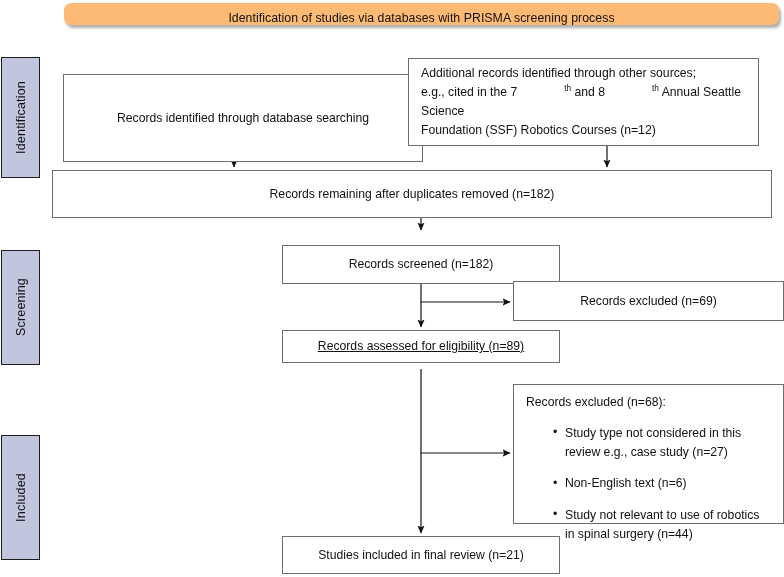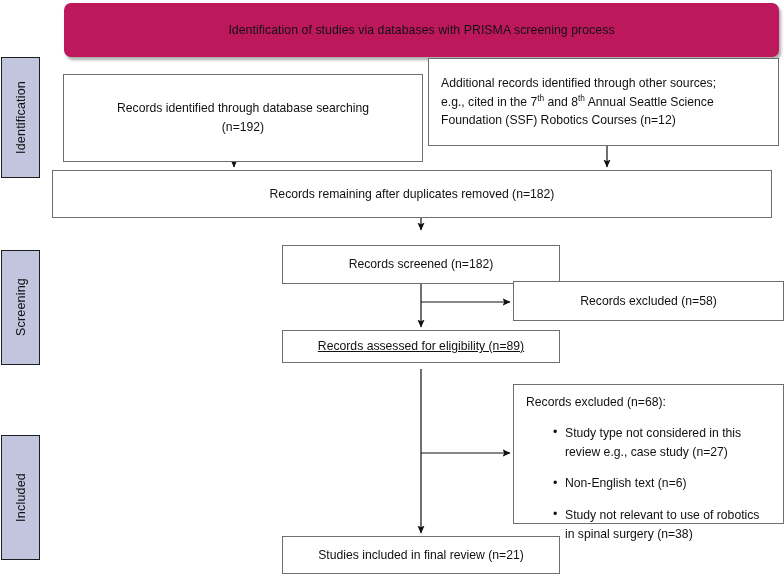--- a/index.html
+++ b/index.html
@@ -21,26 +21,26 @@
     width: 784px;
     height: 577px;
   }
 
   
   .banner {
     position: absolute;
     left: 64px;
     top: 3px;
     width: 715px;
-    height: 54px;
-    background: #be185d;
+    height: 22px;
+    background: #fdba74;
     border-radius: 7px;
     box-shadow: 2px 3px 3px rgba(0,0,0,0.32);
     display: flex;
-    align-items: center;
+    align-items: flex-end;
     justify-content: center;
     box-sizing: border-box;
   }
   .banner-text {
     font-size: 12.3px;
     color: #111111;
     letter-spacing: 0.05px;
     white-space: nowrap;
   }
 
@@ -84,32 +84,32 @@
     padding: 2px 8px;
   }
   .node.left-align {
     text-align: left;
     justify-content: flex-start;
     align-items: flex-start;
     padding: 8px 10px 6px 12px;
   }
 
   #node-db-search      { left: 63px;  top: 58px;  width: 360px; height: 88px; margin-top: 16px; }
-  #node-other-sources  { left: 428px; top: 58px;  width: 351px; height: 88px;
+  #node-other-sources  { left: 408px; top: 58px;  width: 351px; height: 88px;
                          text-align: left; justify-content: flex-start;
                          align-items: center; padding: 4px 4px 4px 12px; }
   #node-dedup          { left: 52px;  top: 170px; width: 720px; height: 48px; }
   #node-screened       { left: 282px; top: 245px; width: 278px; height: 39px; }
   #node-excl-93        { left: 513px; top: 281px; width: 271px; height: 40px; }
   #node-eligibility    { left: 282px; top: 330px; width: 278px; height: 33px; text-decoration: underline; }
   #node-excl-68        { left: 513px; top: 384px; width: 271px; height: 140px; }
   #node-final          { left: 282px; top: 536px; width: 278px; height: 38px; }
 
   .node-line { display: block; }
-  sup { font-size: 0.68em; vertical-align: super; line-height: 0; }
+  sup { font-size: 0.68em; vertical-align: super; line-height: 0; margin-left: 47px; }
 
   .excl-title {
     font-size: 12.2px;
     margin: 0 0 2px 0;
   }
   .excl-list {
     margin: 0;
     padding: 0 0 0 15px;
     list-style: none;
   }
@@ -174,55 +174,54 @@
     <line x1="421" y1="302" x2="510" y2="302" stroke="#111111" stroke-width="1.2" marker-end="url(#arrow)"></line>
 
     <line x1="421" y1="369" x2="421" y2="533" stroke="#111111" stroke-width="1.2" marker-end="url(#arrow)"></line>
 
     <line x1="421" y1="453" x2="510" y2="453" stroke="#111111" stroke-width="1.2" marker-end="url(#arrow)"></line>
   </svg>
 
   <div class="node" id="node-db-search">
     <div>
       <span class="node-line">Records identified through database searching</span>
-      <span class="node-line">(n=192)</span>
     </div>
   </div>
 
   <div class="node" id="node-other-sources">
     <div>
       <span class="node-line">Additional records identified through other sources;</span>
       <span class="node-line"><span>e.g., cited in the 7</span><sup>th</sup><span> and 8</span><sup>th</sup><span> Annual Seattle Science</span></span>
       <span class="node-line">Foundation (SSF) Robotics Courses (n=12)</span>
     </div>
   </div>
 
   <div class="node" id="node-dedup">
     <span>Records remaining after duplicates removed (n=182)</span>
   </div>
 
   <div class="node" id="node-screened">
     <span>Records screened (n=182)</span>
   </div>
 
   <div class="node" id="node-excl-93">
-    <span>Records excluded (n=58)</span>
+    <span>Records excluded (n=69)</span>
   </div>
 
   <div class="node" id="node-eligibility">
     <span>Records assessed for eligibility (n=89)</span>
   </div>
 
   <div class="node left-align" id="node-excl-68">
     <div>
       <p class="excl-title">Records excluded (n=68):</p>
       <ul class="excl-list">
         <li>Study type not considered in this review e.g., case study (n=27)</li>
         <li>Non-English text (n=6)</li>
-        <li>Study not relevant to use of robotics in spinal surgery (n=38)</li>
+        <li>Study not relevant to use of robotics in spinal surgery (n=44)</li>
       </ul>
     </div>
   </div>
 
   <div class="node" id="node-final">
     <span>Studies included in final review (n=21)</span>
   </div>
 
 </div>
 

